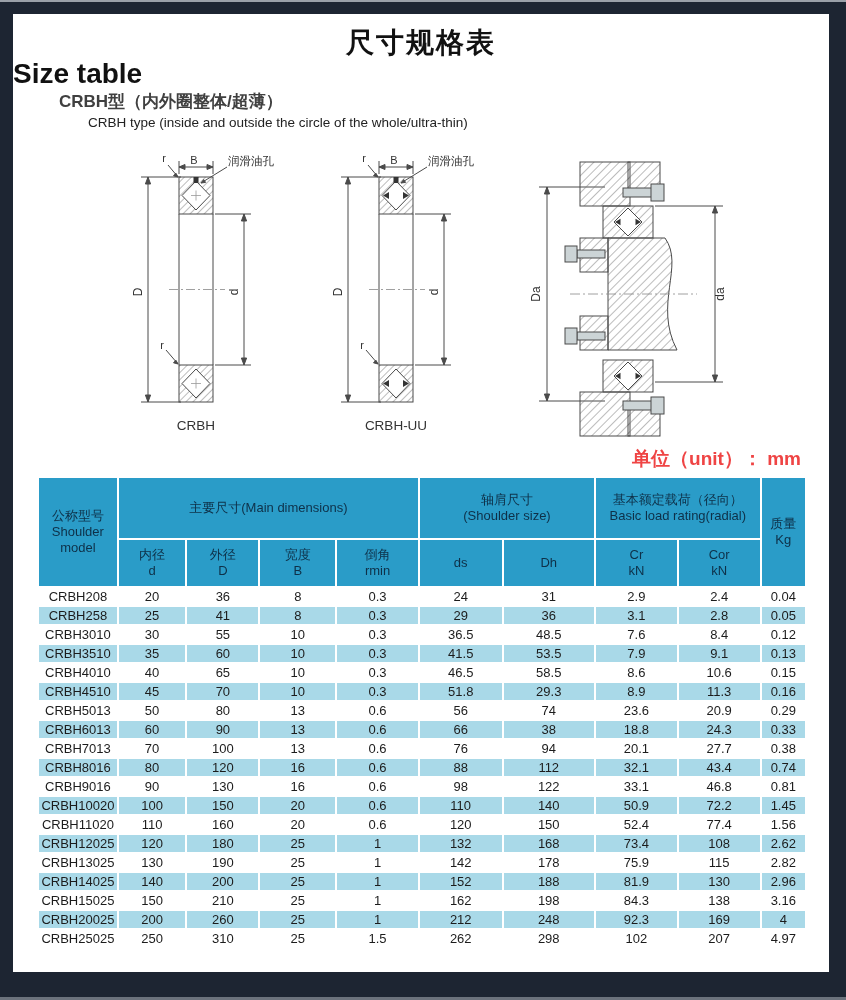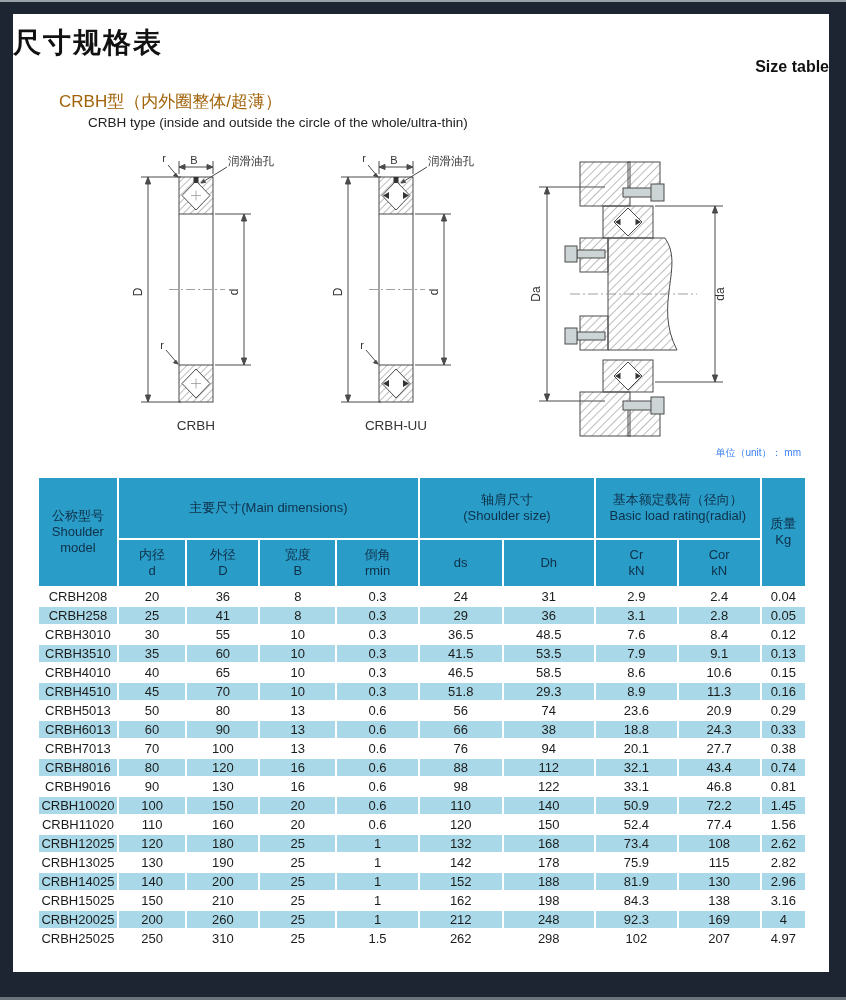--- a/index.html
+++ b/index.html
@@ -11,35 +11,35 @@
     background:var(--frame, #1d2532); overflow:hidden;
   }
   .frame-top-line { position:absolute; top:0; left:0; right:0; height:2px; background:#9aa0a8; }
   .frame-bottom-line { position:absolute; bottom:0; left:0; right:0; height:3px; background:#6b727c; }
 
   .page {
     position:absolute; left:13px; top:14px; width:816px; height:958px;
     background:#ffffff; color:#1a1a1a;
   }
 
-  .title-zh { position:absolute; top:10px; left:0; width:100%; 
+  .title-zh { position:absolute; top:10px; left:0; width:100%; text-align:center;
     font-size:28px; font-weight:bold; color:#111; letter-spacing:2px; }
-  .title-en { position:absolute; top:44px; left:0; width:100%; text-align:right;
-    font-size:16px; font-weight:bold; color:#111; }
-
-  .sec-zh { position:absolute; left:46px; top:76px; font-size:17px; font-weight:normal; color:#a16207; }
+  .title-en { position:absolute; top:44px; left:0; width:100%; text-align:left;
+    font-size:28px; font-weight:bold; color:#111; }
+
+  .sec-zh { position:absolute; left:46px; top:76px; font-size:17px; font-weight:bold; color:#404040; }
   .sec-en { position:absolute; left:46px; top:101px; font-size:13.5px; color:#222;margin-left:29px; }
 
   .diag { position:absolute; }
   .diag-crbh  { left:118px; top:138px; }
   .diag-uu    { left:318px; top:138px; }
   .diag-mount { left:512px; top:140px; }
   svg text { font-family:"Liberation Sans","DejaVu Sans",sans-serif; fill:#333; }
 
-  .unit-note { position:absolute; top:432px; right:28px; font-size:10px; color:#3b82f6; }
+  .unit-note { position:absolute; top:432px; right:28px; font-size:19px; color:#ef4444;font-weight:bold; }
 
   table.spec {
     position:absolute; left:24px; top:462px; width:770px;
     border-collapse:separate; border-spacing:2px; table-layout:fixed;
   }
   table.spec th {
     background:var(--header-bg, #2a9cc8); color:var(--header-text, #0e3048);
     font-weight:normal; font-size:13px; line-height:16px; padding:0; text-align:center;
     vertical-align:middle;
   }

